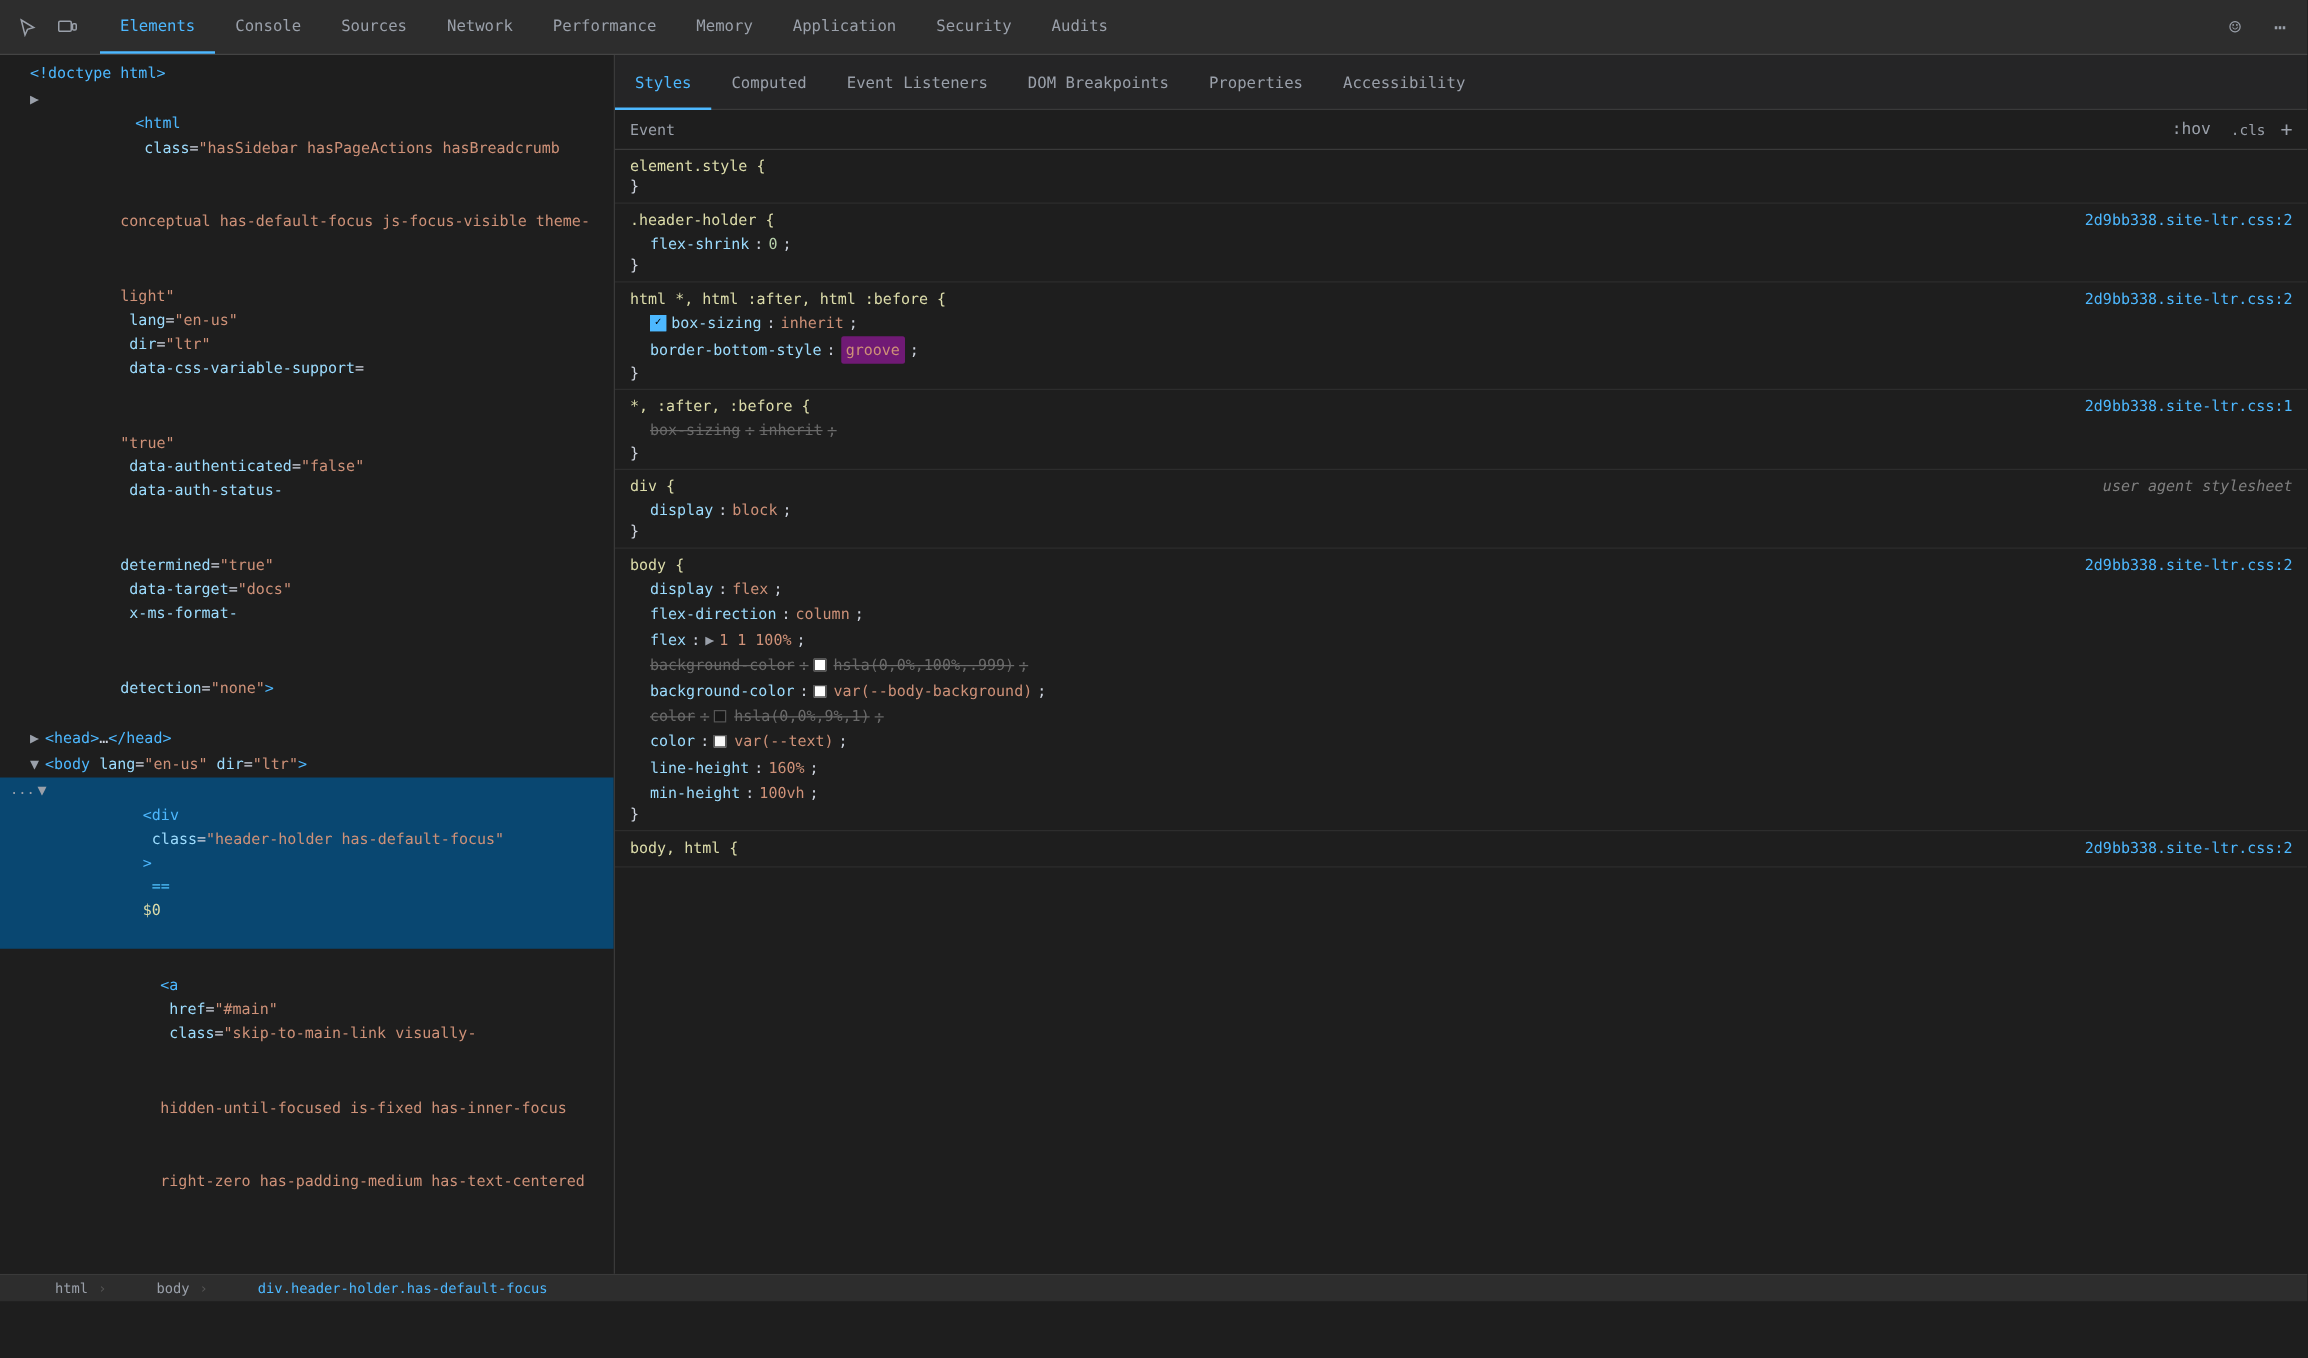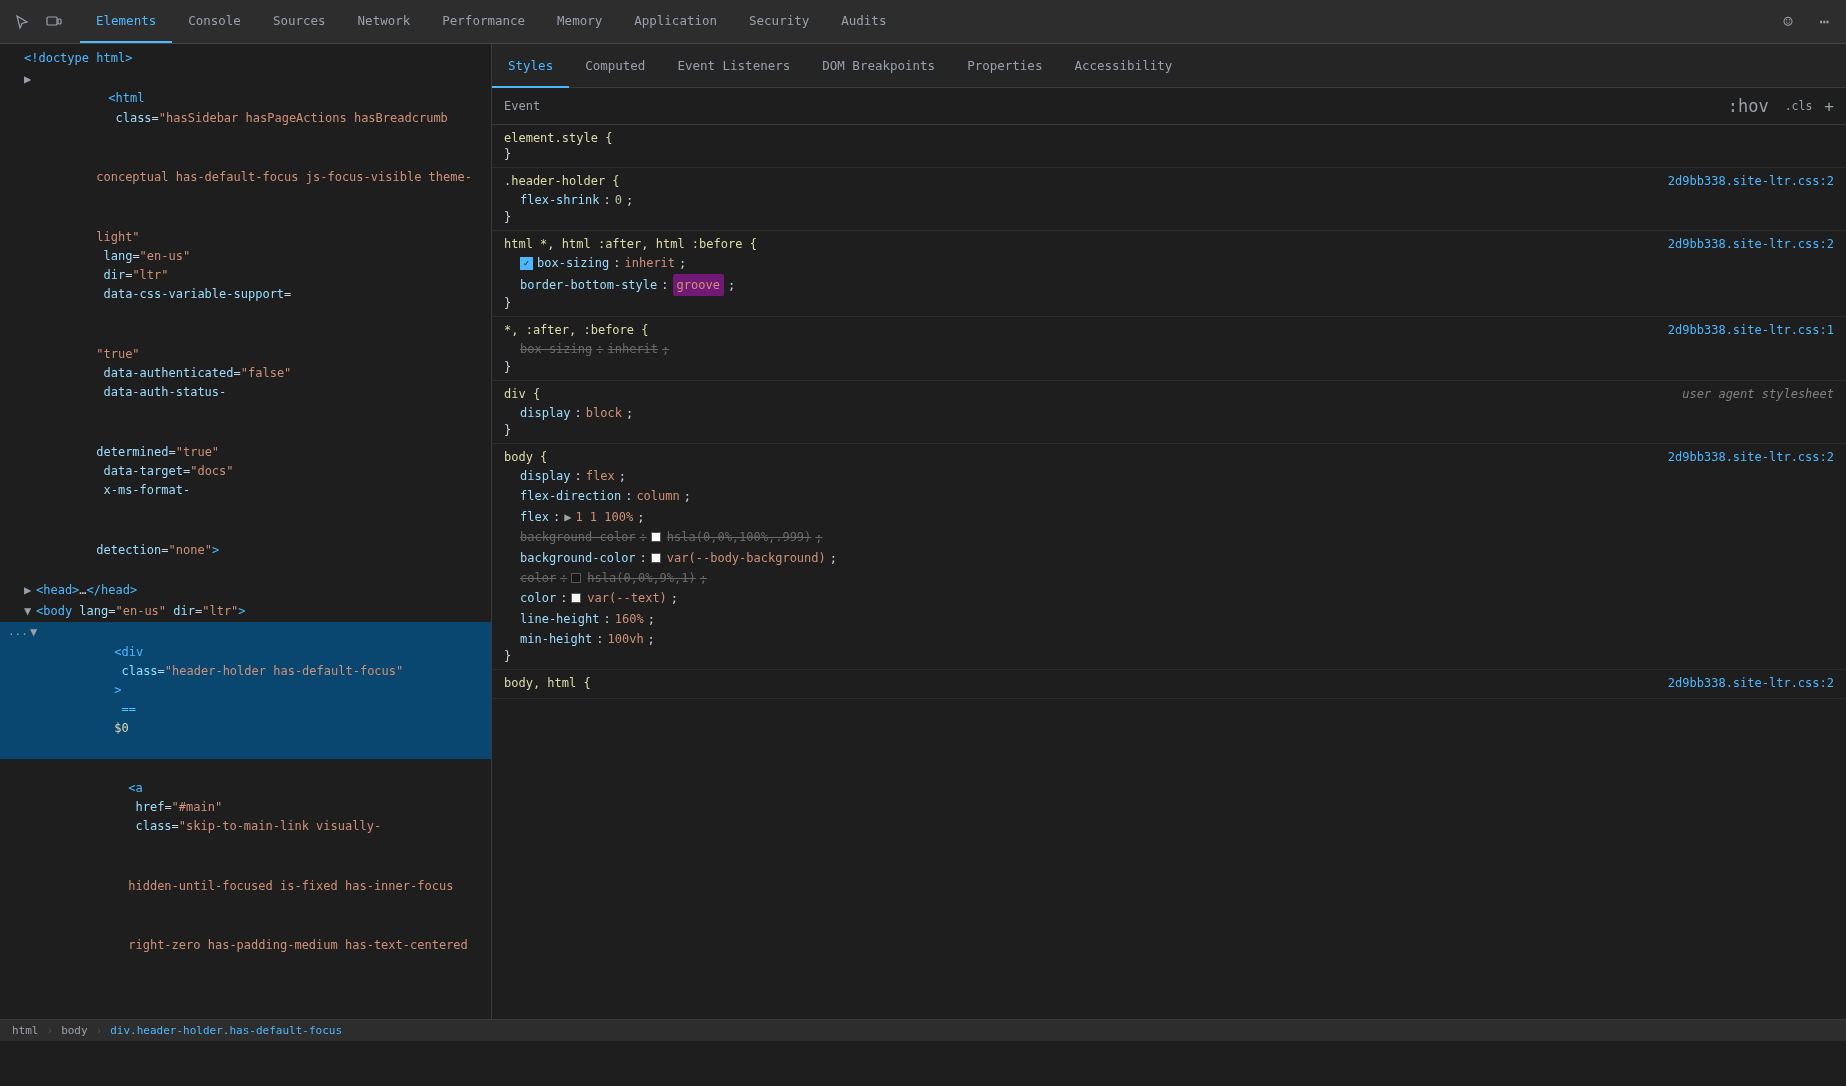--- a/index.html
+++ b/index.html
@@ -171,21 +171,21 @@
       color: #cdd3de;
       font-size: 12px;
       font-family: inherit;
     }
     .filter-label {
       color: #9aa0aa;
     }
     .hov-btn {
       color: #9aa0aa;
       cursor: pointer;
-      font-size: 17px;
+      font-size: 13px;
       padding: 2px 4px;
       border-radius: 2px;
     }
     .cls-btn {
       color: #9aa0aa;
       cursor: pointer;
       font-size: 11.5px;
       padding: 2px 4px;
       border-radius: 2px;
     }
@@ -276,20 +276,21 @@
       height: 22px;
       padding: 0 8px;
       font-size: 11px;
       color: #9aa0aa;
       gap: 4px;
       flex-shrink: 0;
     }
     .breadcrumb-item {
       cursor: pointer;
       padding: 0 4px;
+      margin-left: 32px;
     }
     .breadcrumb-item.active { color: #4db8ff; }
     .breadcrumb-sep { color: #555; }
 
     
     ::-webkit-scrollbar { width: 6px; height: 6px; }
     ::-webkit-scrollbar-track { background: #1e1e1e; }
     ::-webkit-scrollbar-thumb { background: #444; border-radius: 3px; }
 
     .tree-dot { color: #9aa0aa; margin-right: 2px; }

